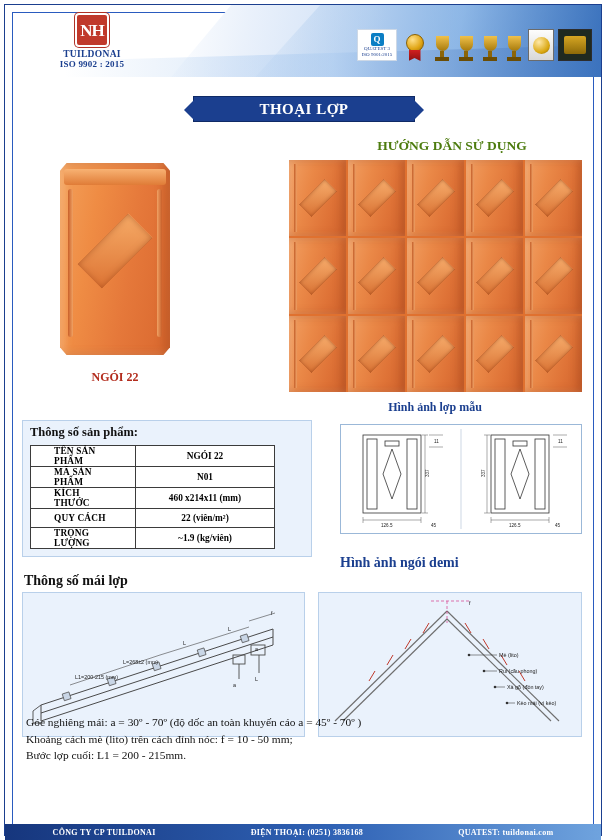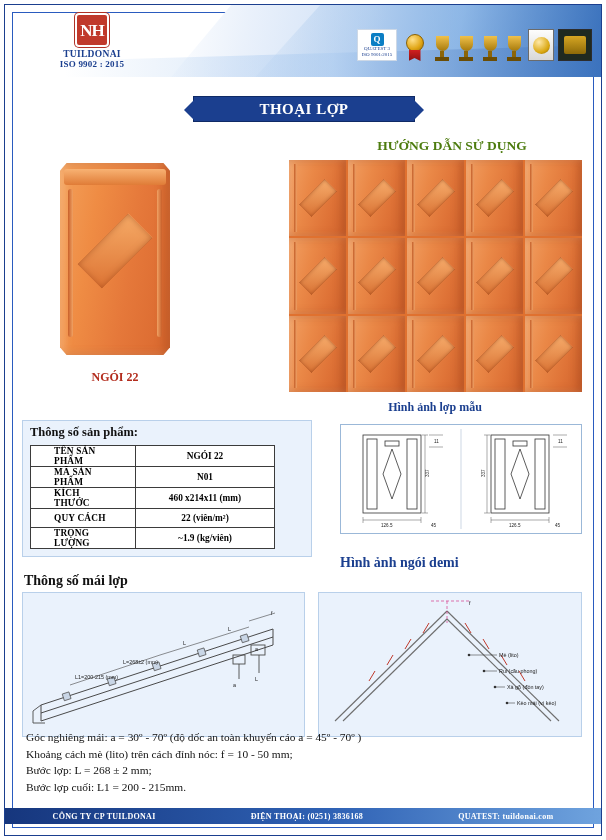--- a/index.html
+++ b/index.html
@@ -189,25 +189,25 @@
   }
   .diagram-left {
     position:absolute; left:22px; top:592px; width:283px; height:145px;
     background:#eaf2fc; border:1px solid #b9d0ea;
   }
   .diagram-right {
     position:absolute; left:318px; top:592px; width:264px; height:145px;
     background:#eaf2fc; border:1px solid #b9d0ea;
   }
   .notes {
-    position:absolute; left:26px; top:729px; width:545px;
+    position:absolute; left:26px; top:714px; width:545px;
     font-size:11.4px; line-height:16.5px; color:#111;
   }
   .footer-strip {
-    position:absolute; left:5px; bottom:16px; width:596px; height:16px;
+    position:absolute; left:5px; bottom:0; width:596px; height:16px;
     background:linear-gradient(90deg,#16367d,#2f62b5 55%,#6fa3de);
     color:#fff; font-size:8px; font-weight:bold;
     display:flex; align-items:center; justify-content:space-around;
     letter-spacing:.3px; overflow:hidden;
   }
   svg { display:block; }
   .tiny { font-size:4.6px; font-family:"Liberation Sans",sans-serif; fill:#222; }
   .tiny2 { font-size:5.4px; font-family:"Liberation Sans",sans-serif; fill:#222; }
 </style>
 </head>
@@ -469,21 +469,20 @@
     <text class="tiny2" x="180" y="64">Mè (lito)</text>
     <text class="tiny2" x="180" y="80">Rui (cầu phong)</text>
     <text class="tiny2" x="188" y="96">Xà gồ (đòn tay)</text>
     <text class="tiny2" x="198" y="112">Kèo mái (vì kèo)</text>
   </svg>
 </div>
 
 <div class="notes">
   <div>Góc nghiêng mái: a = 30º - 70º (độ dốc an toàn khuyến cáo a = 45º - 70º )</div>
   <div>Khoảng cách mè (lito) trên cách đỉnh nóc: f = 10 - 50 mm;</div>
-  <div>Bước lợp: L = 268 ± 2 mm;</div>
   <div>Bước lợp cuối: L1 = 200 - 215mm.</div>
 </div>
 
 <div class="footer-strip">
   <span>CÔNG TY CP TUILDONAI</span>
   <span>ĐIỆN THOẠI: (0251) 3836168</span>
   <span>QUATEST: tuildonai.com</span>
 </div>
 
 </body></html>

